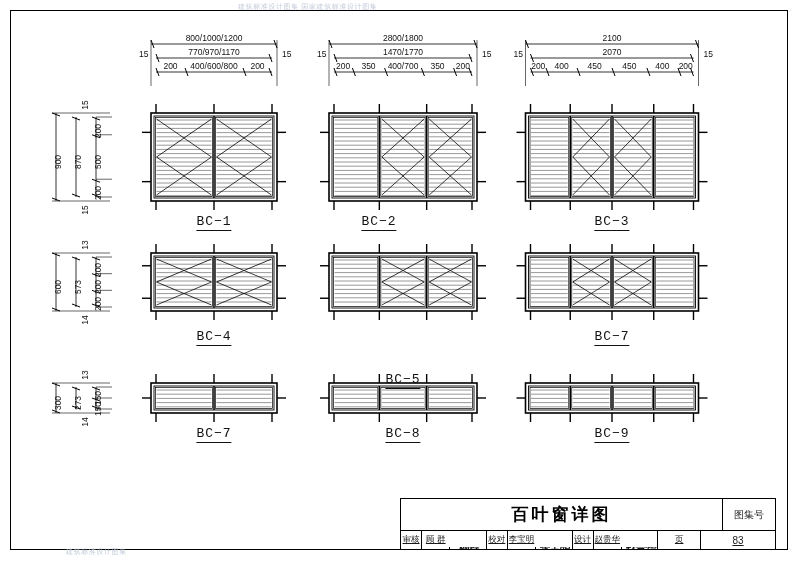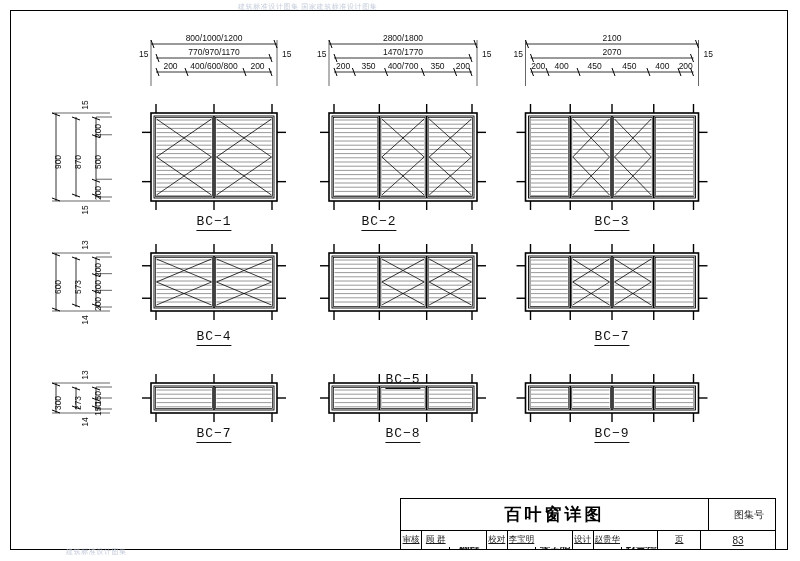--- a/index.html
+++ b/index.html
@@ -59,21 +59,21 @@
     display:flex;flex-direction:column;
   }
   .tb-top{display:flex;flex:1 1 auto;border-bottom:1.2px solid #000;}
   .tb-title{
     flex:1 1 auto;display:flex;align-items:center;justify-content:center;
     font-family:"DejaVu Sans",sans-serif;font-size:17px;font-weight:bold;
     letter-spacing:3px;color:#000;
   }
   .tb-tcode{
     width:52px;border-left:1.2px solid #000;display:flex;align-items:center;
-    justify-content:center;font-family:"DejaVu Sans",sans-serif;font-size:10px;padding-left:14px;
+    justify-content:center;font-family:"DejaVu Sans",sans-serif;font-size:10px;
   }
   .tb-tcodeval{
     width:92px;border-left:1.2px solid #000;display:flex;align-items:center;
     justify-content:center;font-family:"Liberation Sans",sans-serif;font-size:10px;
     letter-spacing:.5px;
   }
   .tb-bot{display:flex;height:18px;}
   .cell{
     display:flex;align-items:center;justify-content:center;
     border-left:1px solid #000;font-family:"DejaVu Sans",sans-serif;

